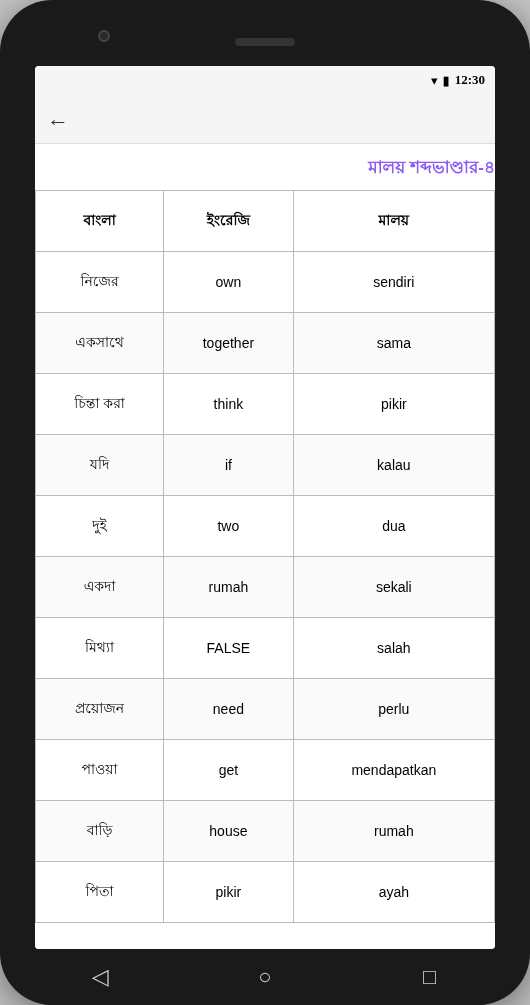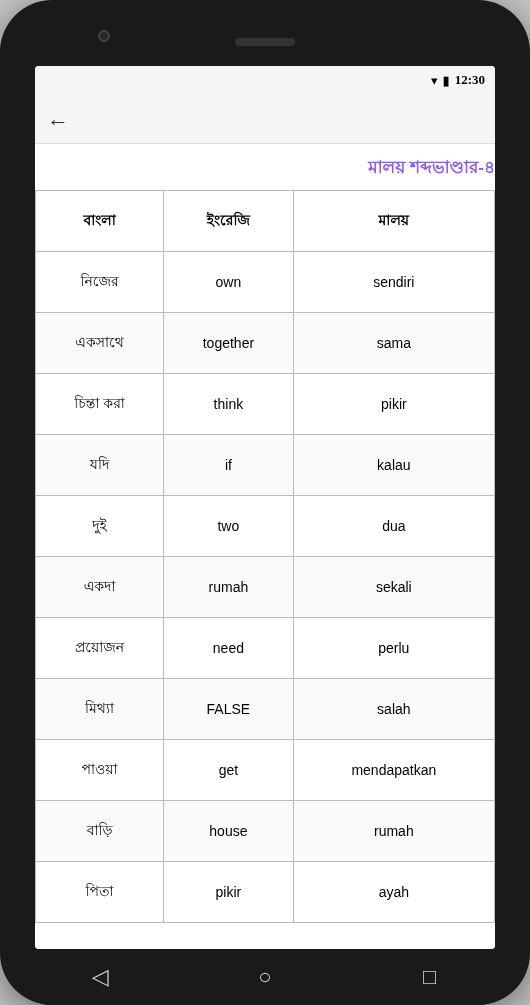--- a/index.html
+++ b/index.html
@@ -214,28 +214,28 @@
               <td>দুই</td>
               <td>two</td>
               <td>dua</td>
             </tr>
             <tr>
               <td>একদা</td>
               <td>rumah</td>
               <td>sekali</td>
             </tr>
             <tr>
+              <td>মিথ্যা</td>
+              <td>FALSE</td>
+              <td>salah</td>
+            </tr>
+            <tr>
               <td>প্রয়োজন</td>
               <td>need</td>
               <td>perlu</td>
-            </tr>
-            <tr>
-              <td>মিথ্যা</td>
-              <td>FALSE</td>
-              <td>salah</td>
             </tr>
             <tr>
               <td>পাওয়া</td>
               <td>get</td>
               <td>mendapatkan</td>
             </tr>
             <tr>
               <td>বাড়ি</td>
               <td>house</td>
               <td>rumah</td>

